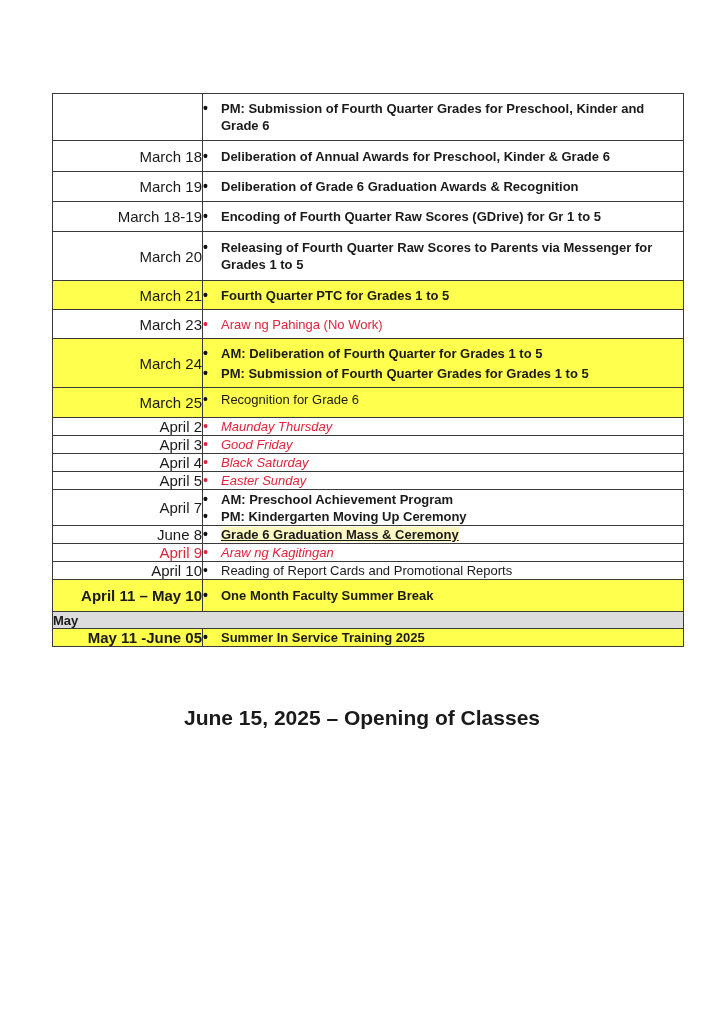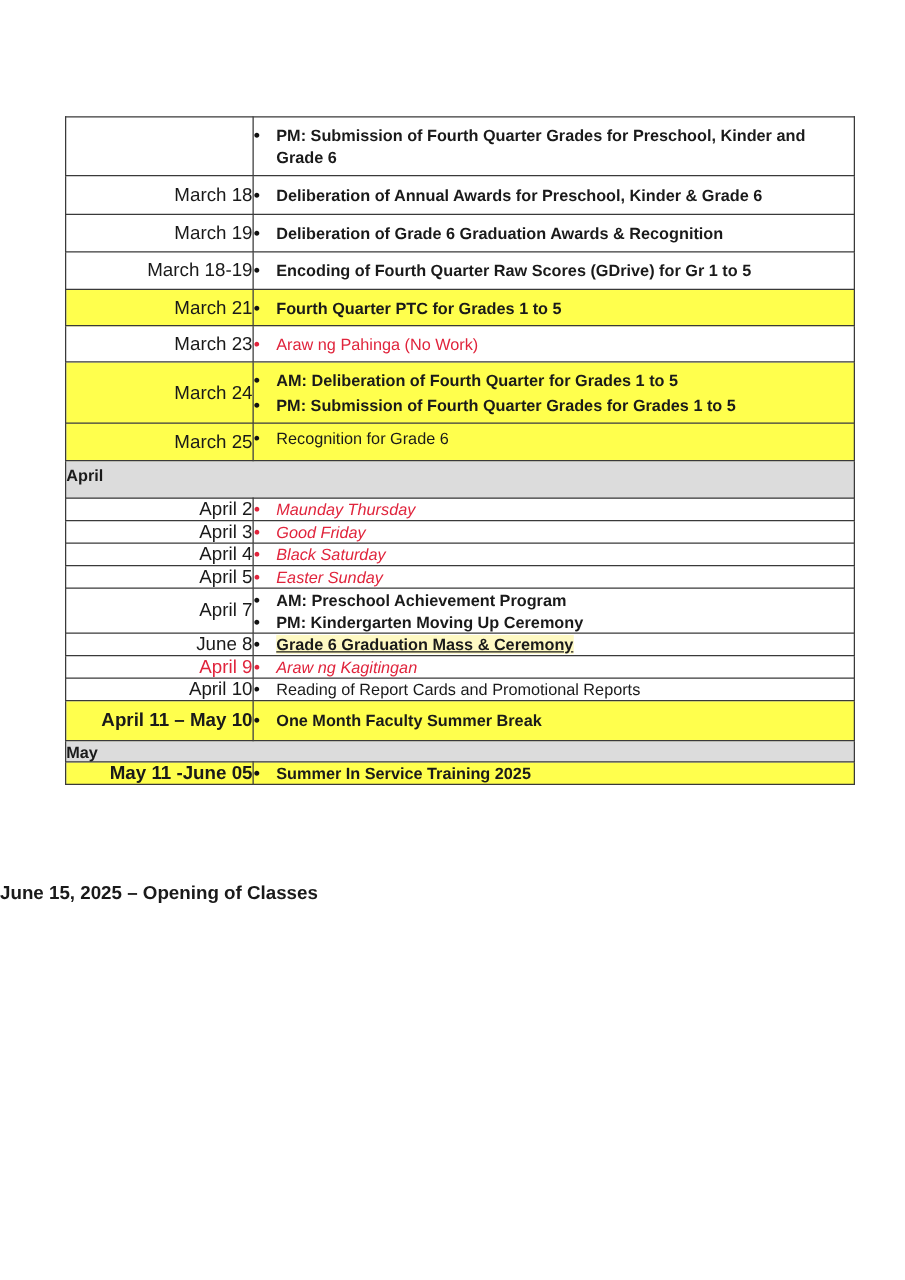--- a/index.html
+++ b/index.html
@@ -17,22 +17,22 @@
   .item { position:relative; padding-left:18px; line-height:17px; }
   .item::before { content:"\2022"; position:absolute; left:0; top:0; color:#111; font-size:14px; }
   .item.red::before { color:#e0243c; }
   .bold { font-weight:bold; }
   .red { color:#e0243c; }
   .italic { font-style:italic; }
   .hl { background:#fef9c3;text-decoration:underline; }
   .yellow { background:#ffff4d; }
   .gray { background:#dcdcdc; }
   td.month { font-weight:bold; font-size:13px; padding-left:4px; }
-  .footer { position:absolute; left:0; width:724px; top:706px; 
-            font-weight:bold; font-size:15px; color:#1a1a1a; }
+  .footer { position:absolute; left:0; width:724px; top:706px; text-align:center;
+            font-weight:bold; font-size:21px; color:#1a1a1a; }
 </style>
 </head>
 <body>
 
 <table class="cal">
   <colgroup>
       <col class="c1">
       <col class="c2">
     </colgroup>
   <tbody>
@@ -54,20 +54,26 @@
       <td class="ev">
         <div class="item bold">Deliberation of Grade 6 Graduation Awards &amp; Recognition</div>
       </td>
     </tr>
     <tr style="height:30px">
       <td class="date">March 18-19</td>
       <td class="ev">
         <div class="item bold">Encoding of Fourth Quarter Raw Scores (GDrive) for Gr 1 to 5</div>
       </td>
     </tr>
+    <tr style="height:49px">
+      <td class="date">March 20</td>
+      <td class="ev">
+        <div class="item bold">Releasing of Fourth Quarter Raw Scores to Parents via Messenger for Grades 1 to 5</div>
+      </td>
+    </tr>
     <tr class="yellow" style="height:29px">
       <td class="date">March 21</td>
       <td class="ev">
         <div class="item bold">Fourth Quarter PTC for Grades 1 to 5</div>
       </td>
     </tr>
     <tr style="height:29px">
       <td class="date">March 23</td>
       <td class="ev">
         <div class="item red">Araw ng Pahinga (No Work)</div>
@@ -80,23 +86,20 @@
         <div class="item bold">PM: Submission of Fourth Quarter Grades for Grades 1 to 5</div>
       </td>
     </tr>
     <tr class="yellow" style="height:30px">
       <td class="date">March 25</td>
       <td class="ev" style="vertical-align:top;padding-top:3px">
         <div class="item">Recognition for Grade 6</div>
       </td>
     </tr>
 
-    <tr class="gray" style="height:30px">
-      <td class="month" colspan="2" style="vertical-align:top;padding-top:4px">April</td>
-    </tr>
 
     <tr style="height:17px">
       <td class="date">April 2</td>
       <td class="ev">
         <div class="item red italic">Maunday Thursday</div>
       </td>
     </tr>
     <tr style="height:17px">
       <td class="date">April 3</td>
       <td class="ev">

